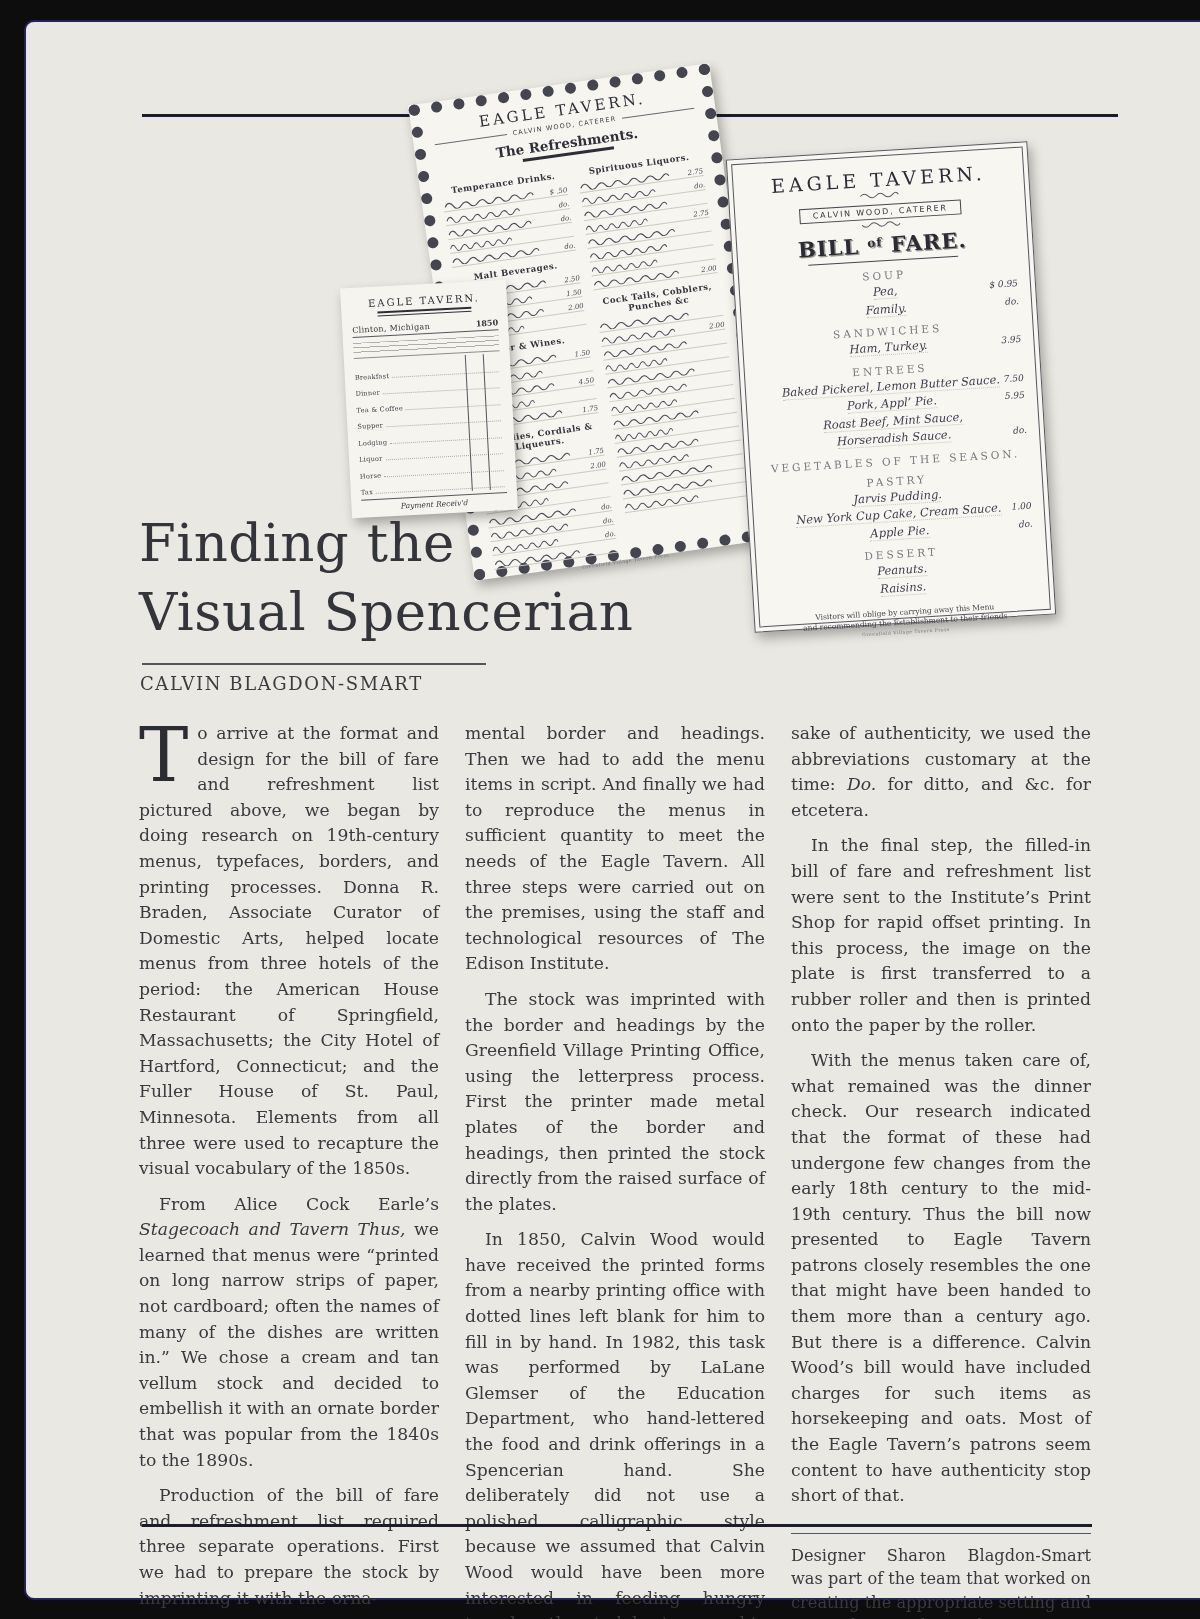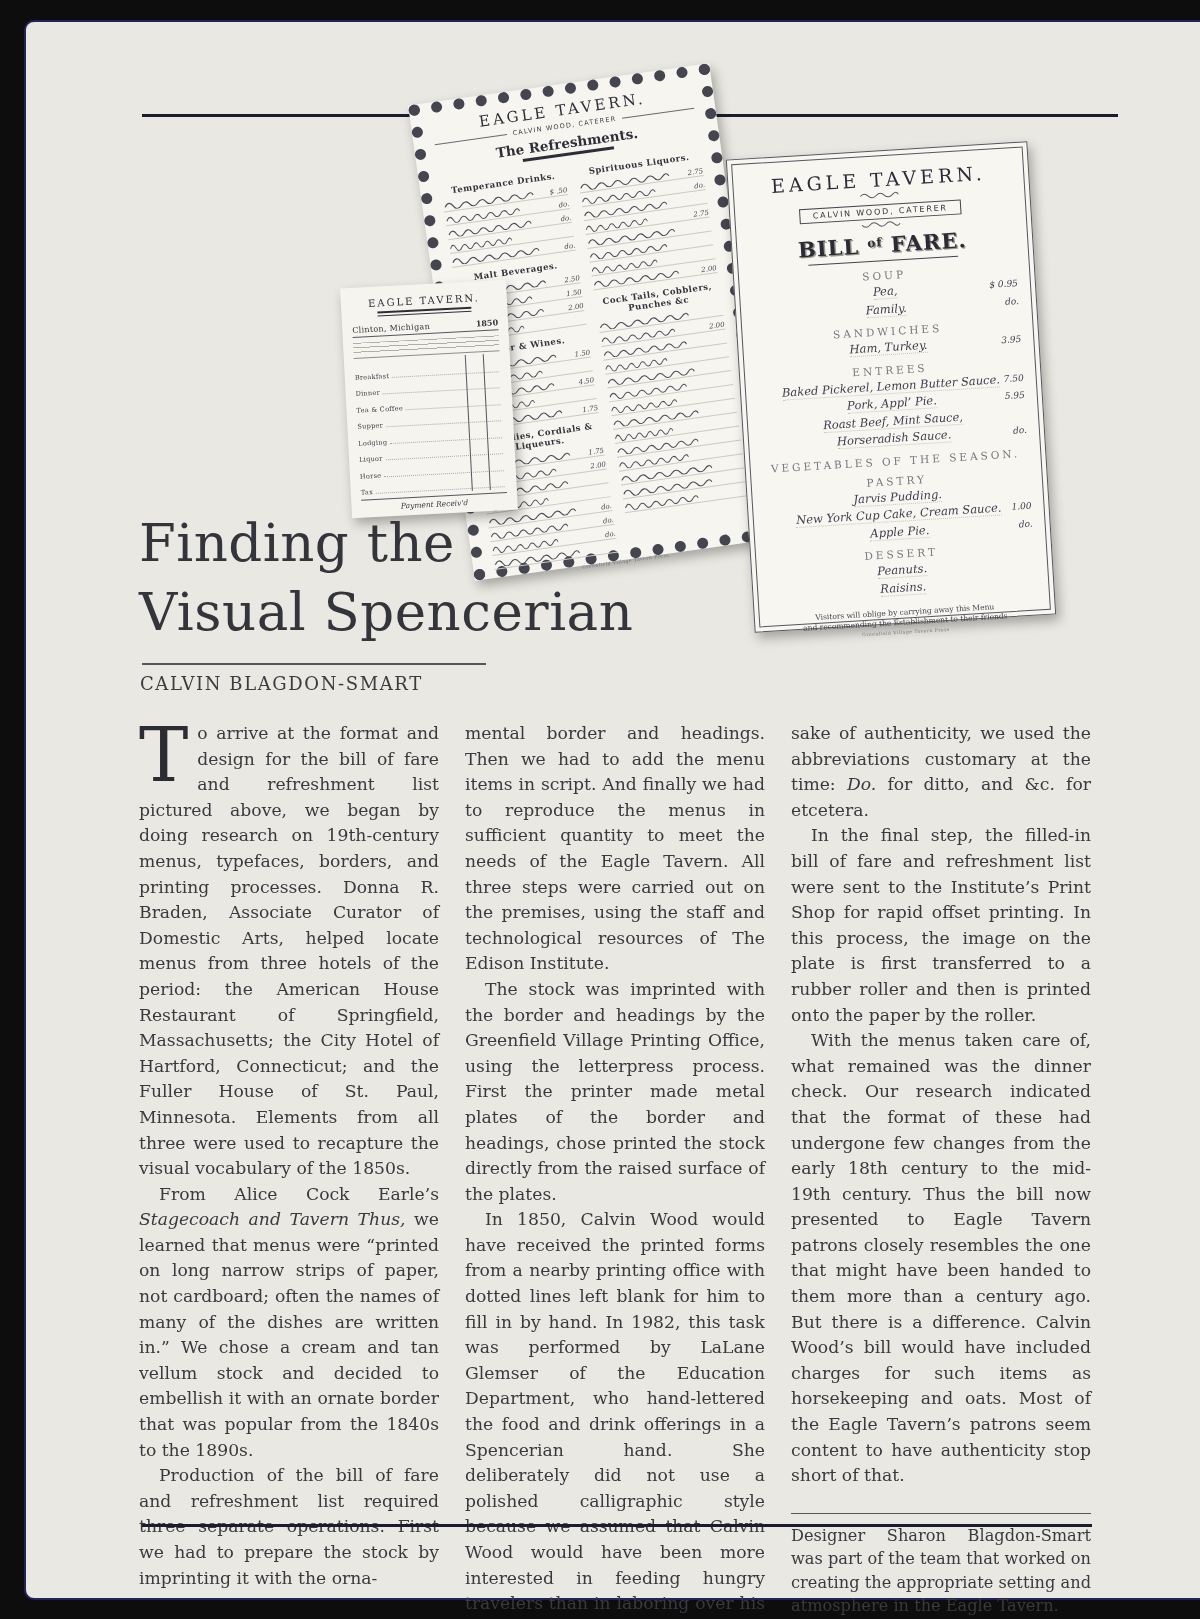--- a/index.html
+++ b/index.html
@@ -31,21 +31,21 @@
   
   .columns{
     position:absolute;left:113px;top:699px;width:952px;height:780px;
     display:flex;gap:26px;
   }
   .col{width:300px;min-width:300px;}
   .col p{
     margin:0;text-align:justify;
     font-size:17.2px;line-height:25.6px;color:#3a3a3e;
   }
-  .col p + p{text-indent:20px;margin-top:0;}
+  .col p + p{text-indent:20px;margin-top:10px;}
   .dropcap{
     float:left;font-size:74px;line-height:58px;
     padding:5px 9px 0 0;color:#2c2c33;
   }
   .note-rule{border:none;border-top:1.5px solid #55555a;margin:24px 0 10px 0;width:100%;}
   .designer-note{font-size:16.2px !important;line-height:23.5px !important;text-indent:0 !important;}
 
   
   .menu{position:absolute;box-sizing:border-box;}
   .photo-shadow{box-shadow:3px 6px 12px rgba(0,0,0,0.30);}
@@ -505,21 +505,21 @@
   <div class="byline">CALVIN BLAGDON-SMART</div>
 
   <div class="columns">
     <div class="col">
       <p><span class="dropcap">T</span><span>o arrive at the format and design for the bill of fare and refreshment list pictured above, we began by doing research on 19th-century menus, typefaces, borders, and printing processes. Donna R. Braden, Associate Curator of Domestic Arts, helped locate menus from three hotels of the period: the American House Restaurant of Springfield, Massachusetts; the City Hotel of Hartford, Connecticut; and the Fuller House of St. Paul, Minnesota. Elements from all three were used to recapture the visual vocabulary of the 1850s.</span></p>
       <p><span>From Alice Cock Earle’s </span><i>Stagecoach and Tavern Thus,</i><span> we learned that menus were “printed on long narrow strips of paper, not cardboard; often the names of many of the dishes are written in.” We chose a cream and tan vellum stock and decided to embellish it with an ornate border that was popular from the 1840s to the 1890s.</span></p>
       <p>Production of the bill of fare and refreshment list required three separate operations. First we had to prepare the stock by imprinting it with the orna-</p>
     </div>
     <div class="col">
       <p>mental border and headings. Then we had to add the menu items in script. And finally we had to reproduce the menus in sufficient quantity to meet the needs of the Eagle Tavern. All three steps were carried out on the premises, using the staff and technological resources of The Edison Institute.</p>
-      <p>The stock was imprinted with the border and headings by the Greenfield Village Printing Office, using the letterpress process. First the printer made metal plates of the border and headings, chose printed the stock directly from the raised surface of the plates.</p>
+      <p>The stock was imprinted with the border and headings by the Greenfield Village Printing Office, using the letterpress process. First the printer made metal plates of the border and headings, then printed the stock directly from the raised surface of the plates.</p>
       <p>In 1850, Calvin Wood would have received the printed forms from a nearby printing office with dotted lines left blank for him to fill in by hand. In 1982, this task was performed by LaLane Glemser of the Education Department, who hand-lettered the food and drink offerings in a Spencerian hand. She deliberately did not use a polished calligraphic style because we assumed that Calvin Wood would have been more interested in feeding hungry travelers than in laboring over his menus. For the</p>
     </div>
     <div class="col">
       <p><span>sake of authenticity, we used the abbreviations customary at the time: </span><i>Do.</i><span> for ditto, and &amp;c. for etcetera.</span></p>
       <p>In the final step, the filled-in bill of fare and refreshment list were sent to the Institute’s Print Shop for rapid offset printing. In this process, the image on the plate is first transferred to a rubber roller and then is printed onto the paper by the roller.</p>
       <p>With the menus taken care of, what remained was the dinner check. Our research indicated that the format of these had undergone few changes from the early 18th century to the mid-19th century. Thus the bill now presented to Eagle Tavern patrons closely resembles the one that might have been handed to them more than a century ago. But there is a difference. Calvin Wood’s bill would have included charges for such items as horsekeeping and oats. Most of the Eagle Tavern’s patrons seem content to have authenticity stop short of that.</p>
       <hr class="note-rule">
       <p class="designer-note">Designer Sharon Blagdon-Smart was part of the team that worked on creating the appropriate setting and atmosphere in the Eagle Tavern.</p>
     </div>
   </div>

